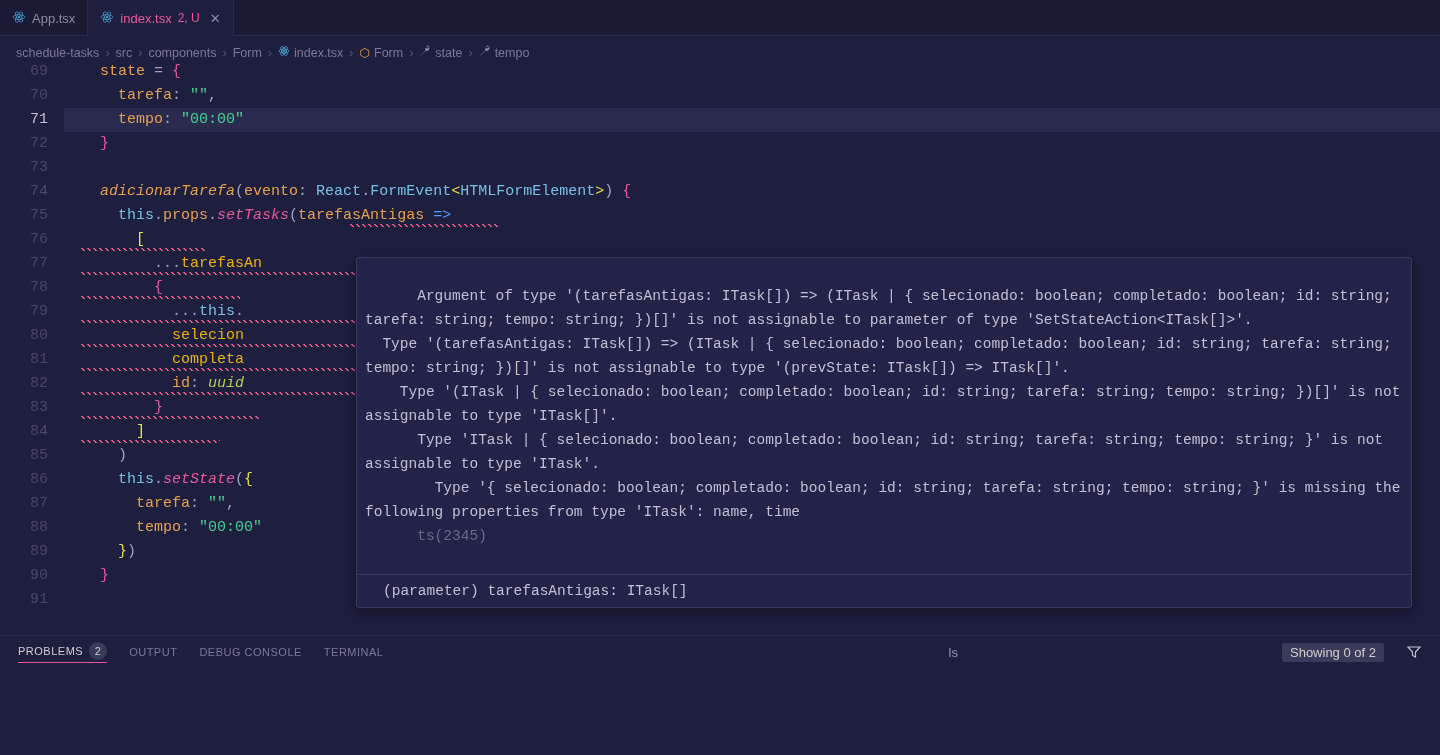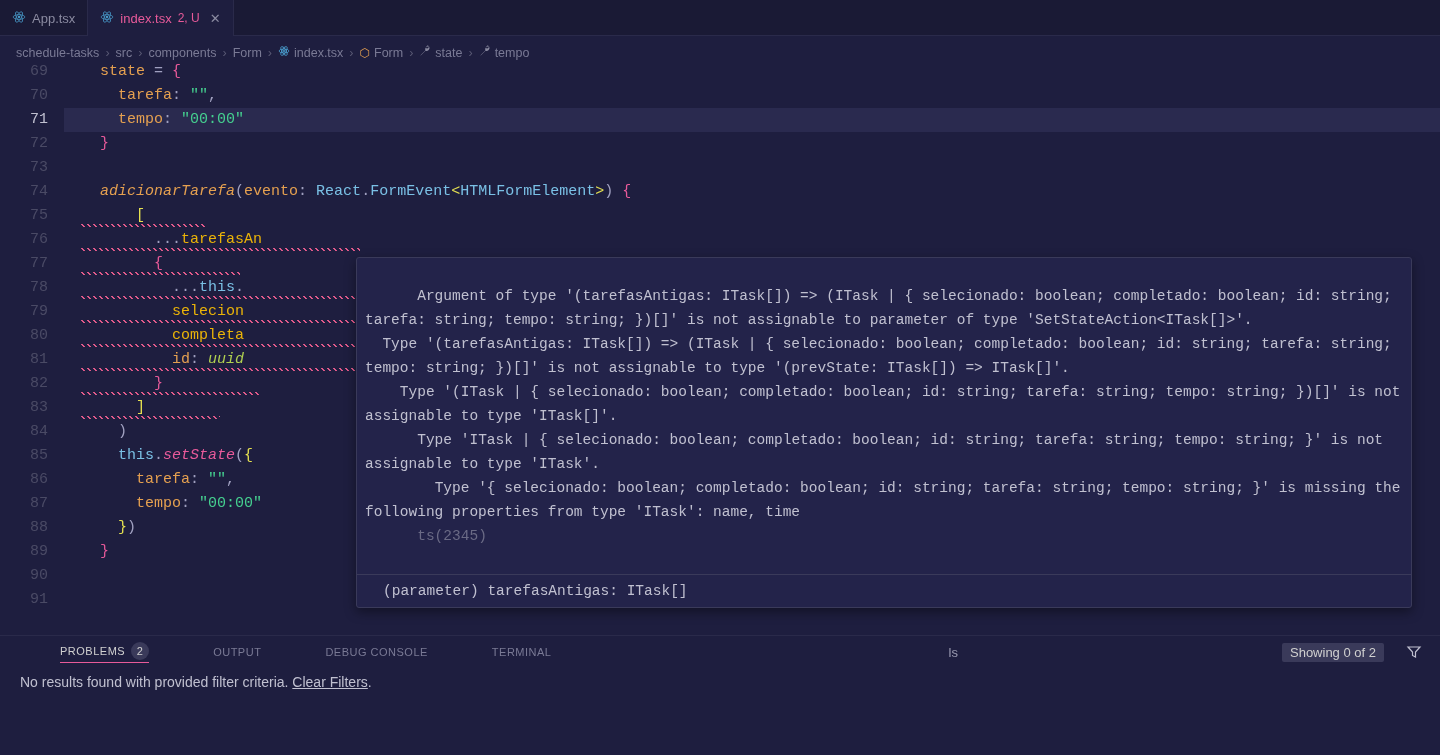--- a/index.html
+++ b/index.html
@@ -124,21 +124,21 @@
 .panel-tabs {
   display: flex;
   align-items: center;
   height: 32px;
   padding: 0 18px;
   gap: 22px;
   color: #7a7a95;
   font-size: 11px;
   letter-spacing: 0.5px;
 }
-.panel-tabs .ptab { display: flex; align-items: center; gap: 6px; cursor: pointer; margin-left: 42px; }
+.panel-tabs .ptab { display: flex; align-items: center; gap: 6px; cursor: pointer; }
 .panel-tabs .ptab.active { color: #d0d0d0; border-bottom: 1px solid #e85a9a; padding-bottom: 2px; }
 .panel-tabs .badge {
   background: #3a3a5a; color: #d0d0d0; border-radius: 10px;
   min-width: 18px; height: 18px; display: inline-flex;
   align-items: center; justify-content: center; font-size: 11px; padding: 0 5px;
 }
 .panel-tabs .spacer { flex: 1; }
 .panel-tabs .right-text { color: #9a9ab0; font-size: 13px; letter-spacing: 0; }
 .panel-tabs .showing {
   background: #3a3a5a; color: #d0d0d0; padding: 2px 8px;
@@ -247,20 +247,21 @@
       <div class="ln">90</div>
       <div class="ln">91</div>
     </div>
   <div class="code">
       <div class="line">    <span class="tok-prop">state</span> <span class="tok-punct">=</span> <span class="tok-brace-p">{</span></div>
       <div class="line">      <span class="tok-prop">tarefa</span><span class="tok-punct">:</span> <span class="tok-str">""</span><span class="tok-punct">,</span></div>
       <div class="line hl">      <span class="tok-prop">tempo</span><span class="tok-punct">:</span> <span class="tok-str">"00:00"</span></div>
       <div class="line">    <span class="tok-brace-p">}</span></div>
       <div class="line"></div>
       <div class="line">    <span class="tok-fn2">adicionarTarefa</span><span class="tok-punct">(</span><span class="tok-prop">evento</span><span class="tok-punct">:</span> <span class="tok-type2">React</span><span class="tok-punct">.</span><span class="tok-type2">FormEvent</span><span class="tok-generic">&lt;</span><span class="tok-type2">HTMLFormElement</span><span class="tok-generic">&gt;</span><span class="tok-punct">)</span> <span class="tok-brace-p">{</span></div>
+      <div class="line">      <span class="tok-this">this</span><span class="tok-punct">.</span><span class="tok-prop">props</span><span class="tok-punct">.</span><span class="tok-method">setTasks</span><span class="tok-punct">(</span><span class="tok-prop">tarefasAntigas</span> <span class="tok-kw">=&gt;</span><span class="squiggle" style="left: 285px; width: 150px;"></span></div>
       <div class="line">        <span class="tok-brace-y">[</span><span class="squiggle" style="left: 16px; width: 126px;"></span></div>
       <div class="line">          <span class="tok-punct">...</span><span class="tok-var">tarefasAn</span><span class="squiggle" style="left: 16px; width: 280px;"></span></div>
       <div class="line">          <span class="tok-brace-p">{</span><span class="squiggle" style="left: 16px; width: 160px;"></span></div>
       <div class="line">            <span class="tok-punct">...</span><span class="tok-this">this</span><span class="tok-punct">.</span><span class="squiggle" style="left: 16px; width: 280px;"></span></div>
       <div class="line">            <span class="tok-var">selecion</span><span class="squiggle" style="left: 16px; width: 280px;"></span></div>
       <div class="line">            <span class="tok-var">completa</span><span class="squiggle" style="left: 16px; width: 280px;"></span></div>
       <div class="line">            <span class="tok-prop">id</span><span class="tok-punct">:</span> <span class="tok-fn">uuid</span><span class="squiggle" style="left: 16px; width: 280px;"></span></div>
       <div class="line">          <span class="tok-brace-p">}</span><span class="squiggle" style="left: 16px; width: 180px;"></span></div>
       <div class="line">        <span class="tok-brace-y">]</span><span class="squiggle" style="left: 16px; width: 140px;"></span></div>
       <div class="line">      <span class="tok-punct">)</span></div>
@@ -303,16 +304,13 @@
     <div class="spacer"></div>
     <span class="right-text">ls</span>
     <div class="spacer" style="flex:0 0 280px"></div>
     <span class="showing">Showing 0 of 2</span>
     <span class="funnel-icon">
       <svg width="16" height="16" viewBox="0 0 16 16" fill="none">
           <path d="M2 3h12l-4.5 5v5l-3-1.5V8L2 3z" stroke="#c0c0d0" stroke-width="1.2" fill="none"></path>
         </svg>
     </span>
   </div>
-  <div class="panel-body">
-    <span>No results found with provided filter criteria. </span><span class="clear-link">Clear Filters</span><span>.</span>
-  </div>
 </div>
 
 </body></html>

